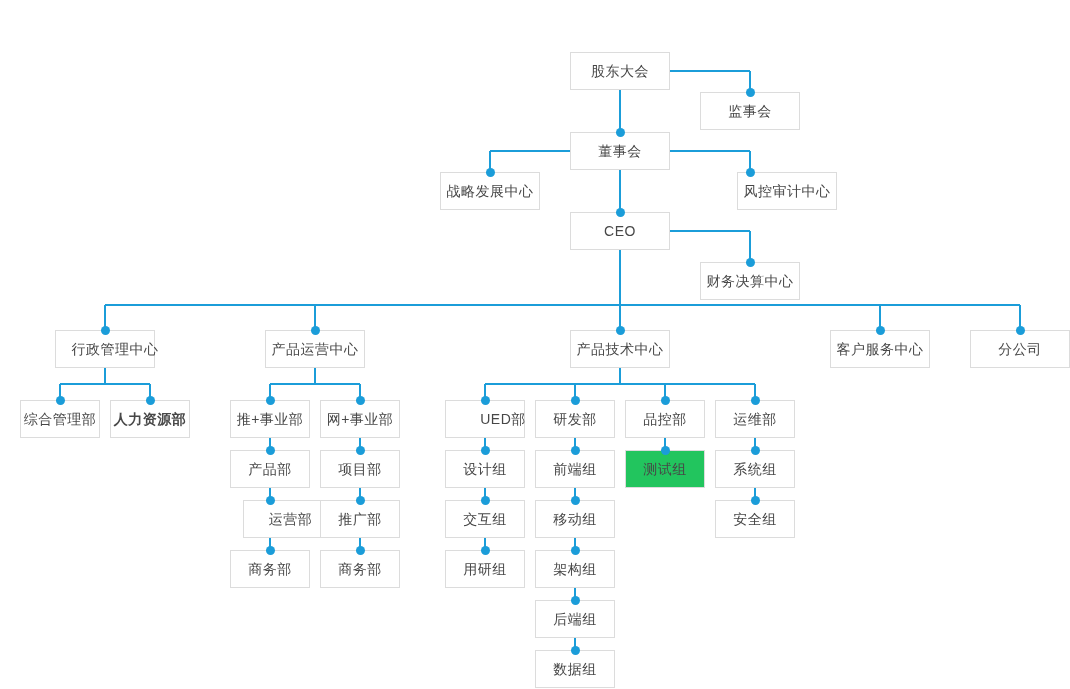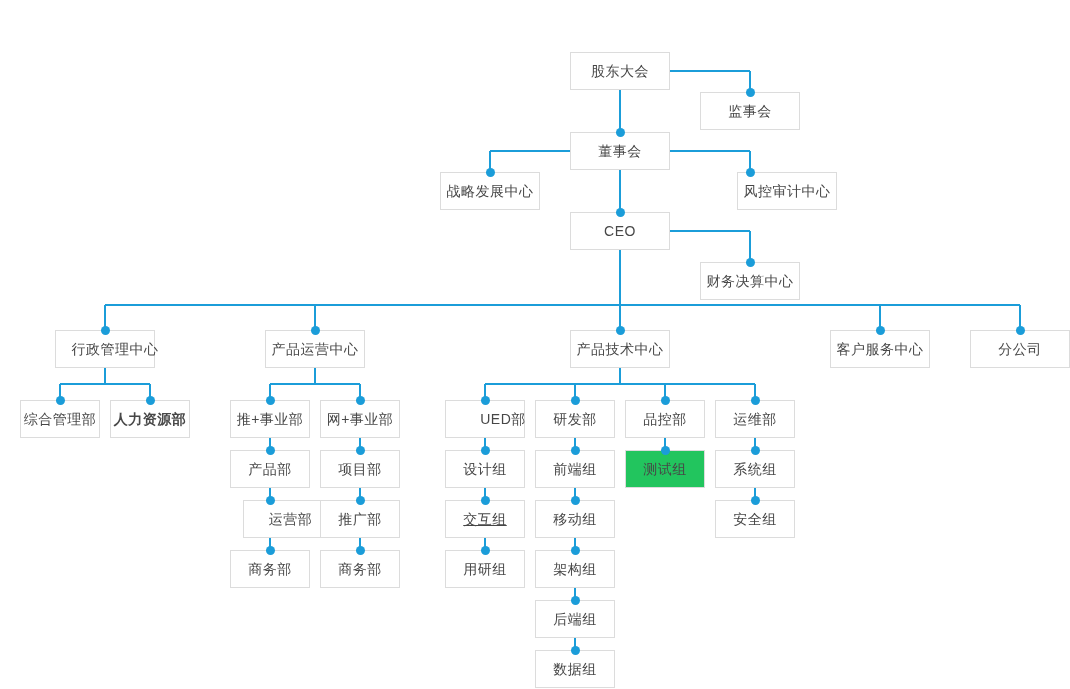--- a/index.html
+++ b/index.html
@@ -211,21 +211,21 @@
       </div>
       <div class="node" style="left: 320px; top: 550px; width: 80px; height: 38px; border-color: rgb(220, 220, 220); background: rgb(255, 255, 255); color: rgb(71, 71, 71);">
         <span class="node-label">商务部</span>
       </div>
       <div class="node" style="left: 445px; top: 400px; width: 80px; height: 38px; border-color: rgb(220, 220, 220); background: rgb(255, 255, 255); color: rgb(71, 71, 71); padding-left: 36px;">
         <span class="node-label">UED部</span>
       </div>
       <div class="node" style="left: 445px; top: 450px; width: 80px; height: 38px; border-color: rgb(220, 220, 220); background: rgb(255, 255, 255); color: rgb(71, 71, 71);">
         <span class="node-label">设计组</span>
       </div>
-      <div class="node" style="left: 445px; top: 500px; width: 80px; height: 38px; border-color: rgb(220, 220, 220); background: rgb(255, 255, 255); color: rgb(71, 71, 71); text-decoration: underline;">
+      <div class="node" style="left: 445px; top: 500px; width: 80px; height: 38px; border-color: rgb(220, 220, 220); background: rgb(255, 255, 255); color: rgb(71, 71, 71);">
         <span class="node-label">交互组</span>
       </div>
       <div class="node" style="left: 445px; top: 550px; width: 80px; height: 38px; border-color: rgb(220, 220, 220); background: rgb(255, 255, 255); color: rgb(71, 71, 71);">
         <span class="node-label">用研组</span>
       </div>
       <div class="node" style="left: 535px; top: 400px; width: 80px; height: 38px; border-color: rgb(220, 220, 220); background: rgb(255, 255, 255); color: rgb(71, 71, 71);">
         <span class="node-label">研发部</span>
       </div>
       <div class="node" style="left: 535px; top: 450px; width: 80px; height: 38px; border-color: rgb(220, 220, 220); background: rgb(255, 255, 255); color: rgb(71, 71, 71);">
         <span class="node-label">前端组</span>

